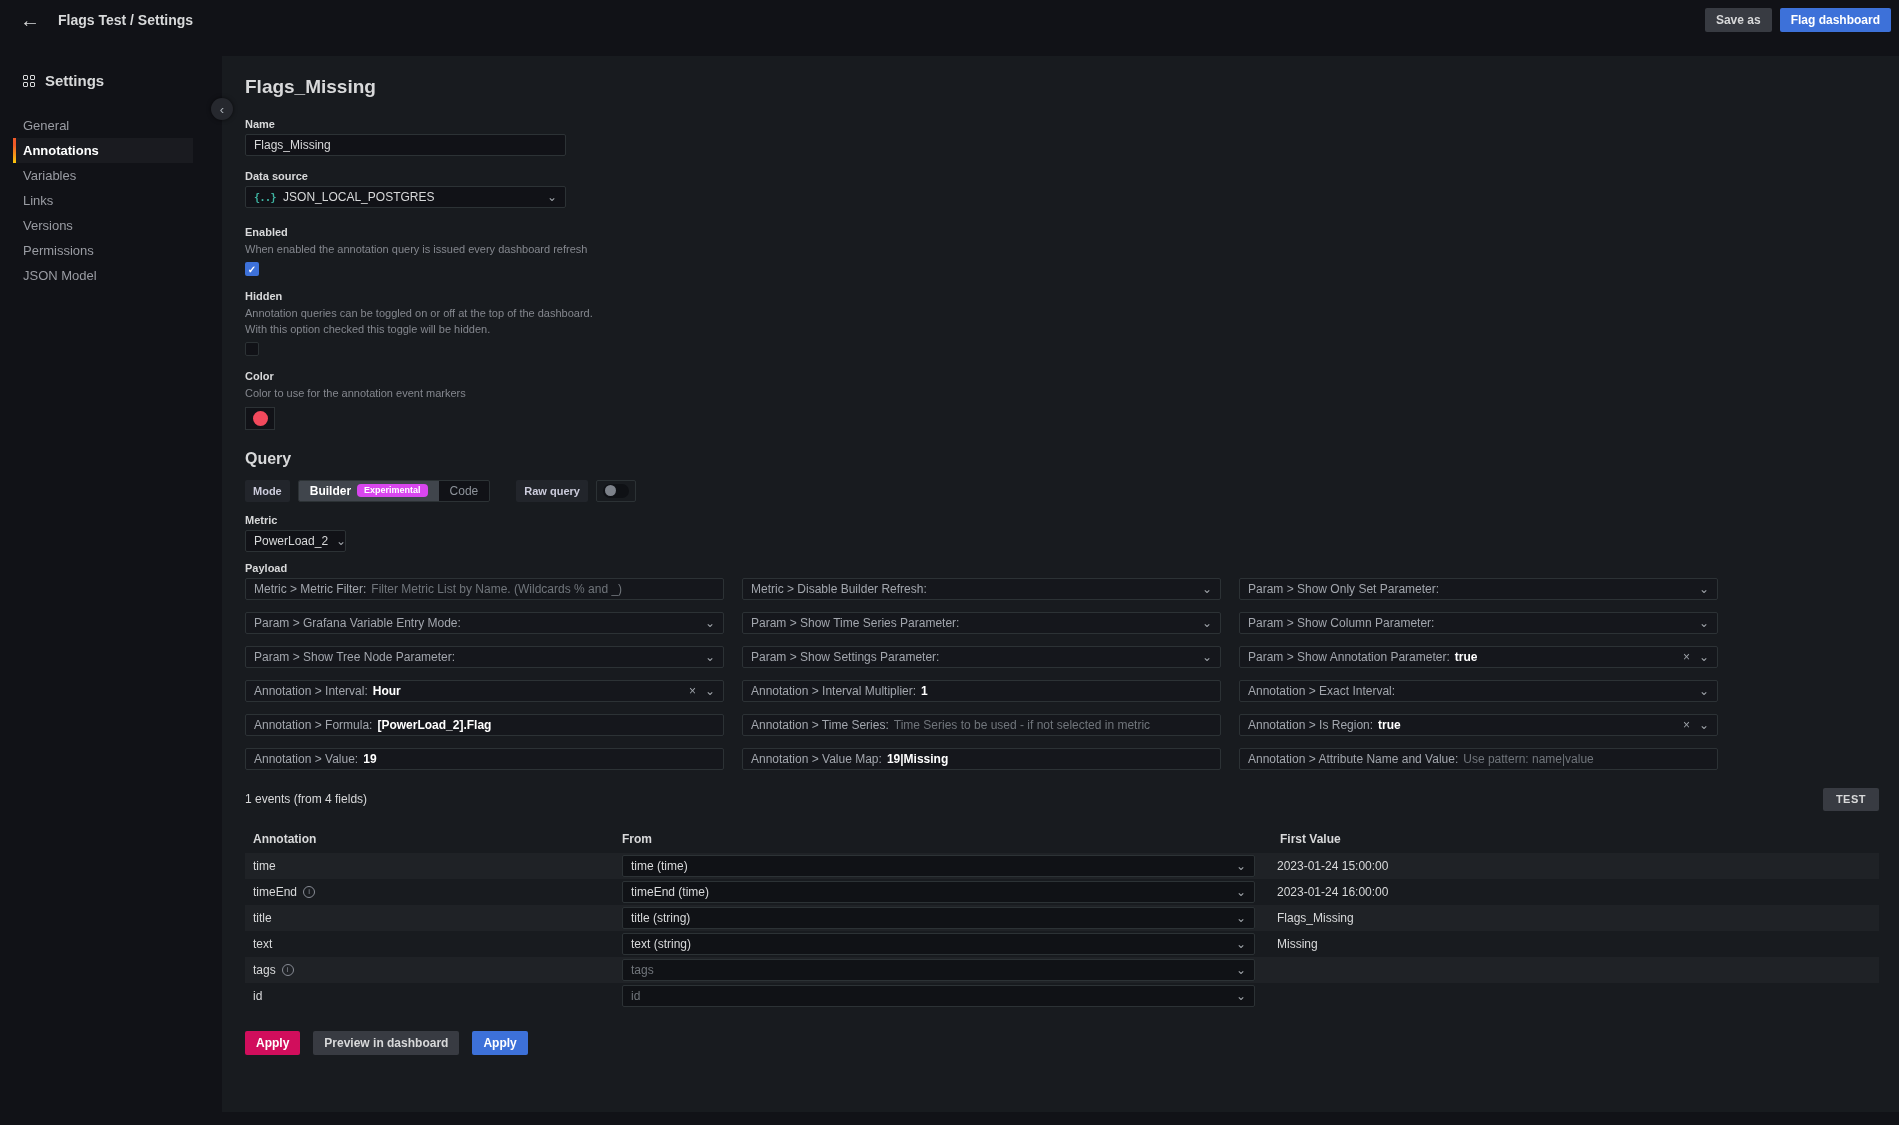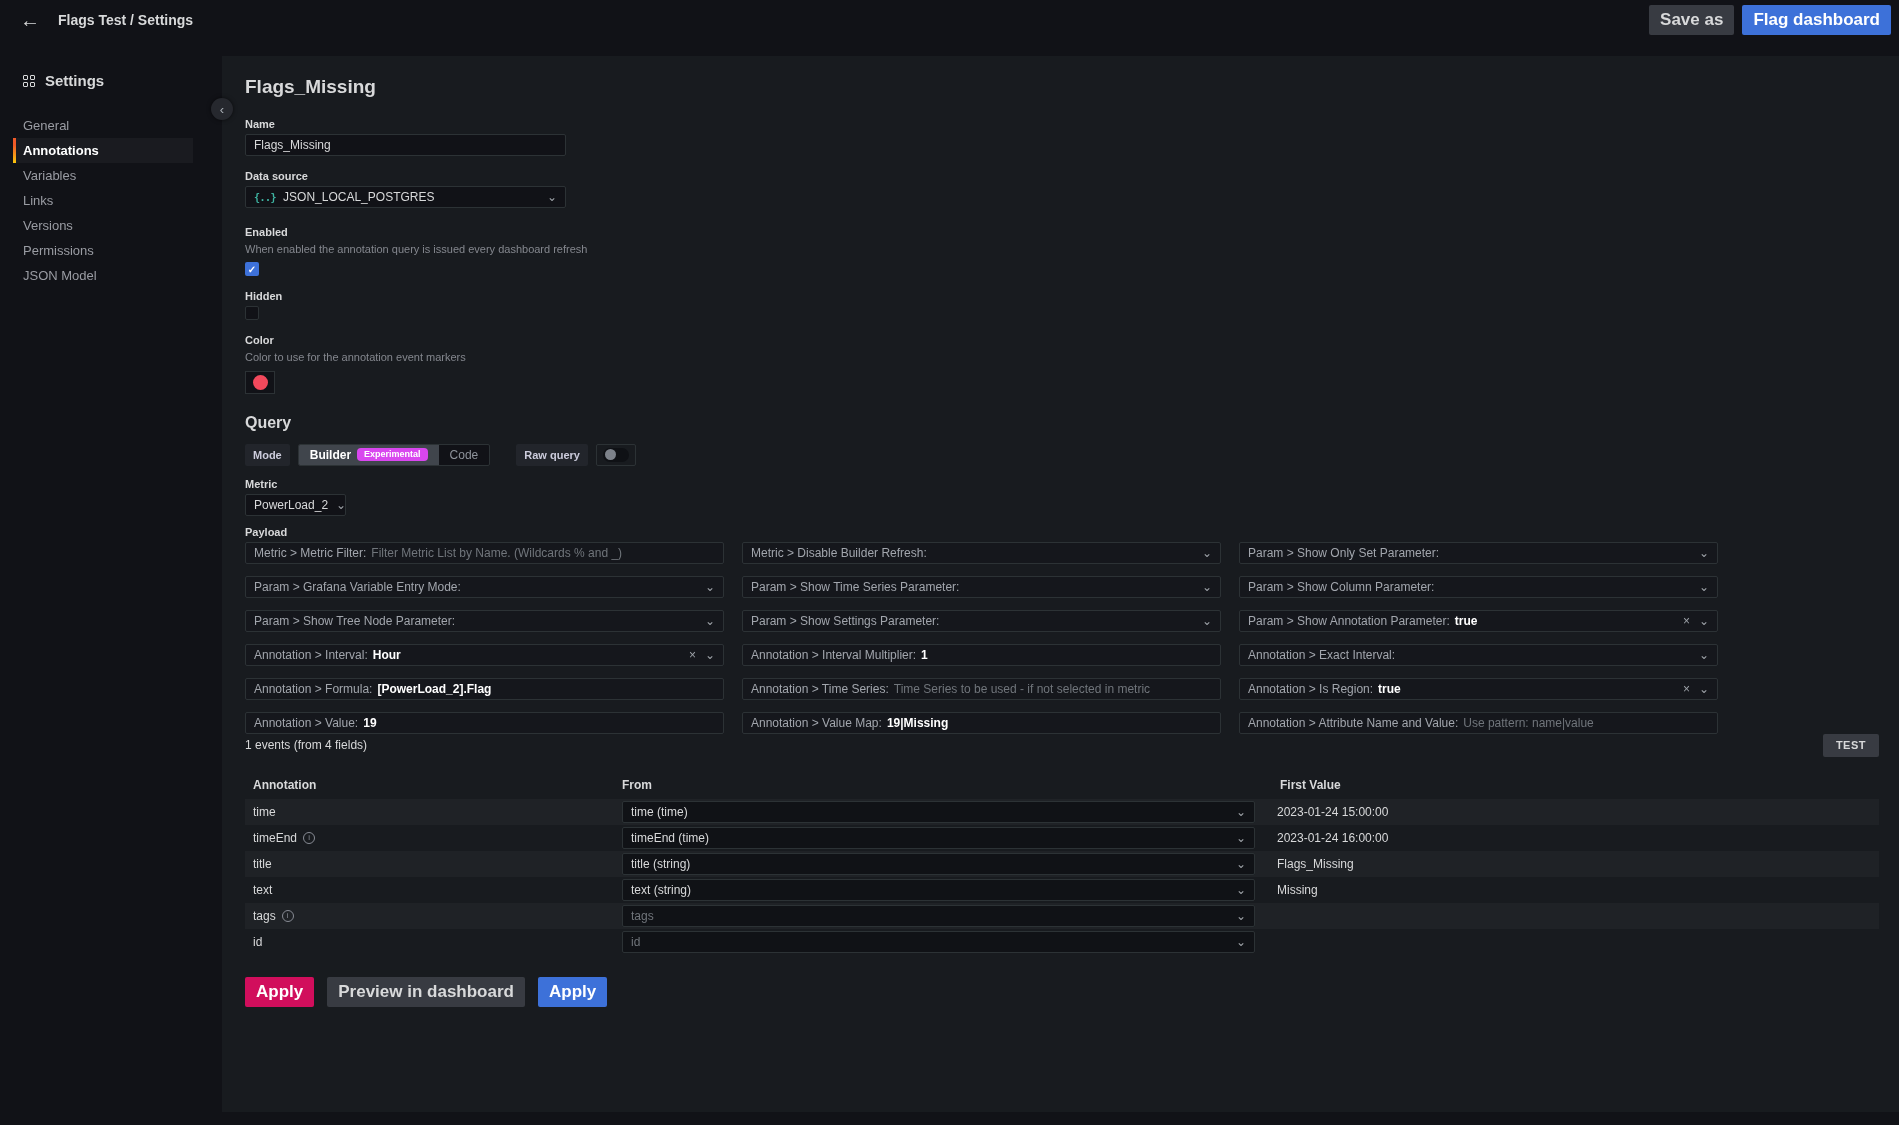--- a/index.html
+++ b/index.html
@@ -6,22 +6,22 @@
   html,body { width:1899px; height:1125px; overflow:hidden; background:#111217;
     font-family:"Liberation Sans", sans-serif; color:#ccccdc; }
 
   
   .topbar { position:absolute; left:0; top:0; width:1899px; height:40px;
     background:#111217; display:flex; align-items:center; padding:0 8px 0 14px; }
   .back-btn { width:32px; height:32px; display:flex; align-items:center; justify-content:center;
     font-size:20px; color:#d8d9da; cursor:pointer; border-radius:50%; }
   .tb-title { margin-left:12px; font-size:14px; font-weight:600; color:#d8d9da; }
   .tb-spacer { flex:1; }
-  .btn { height:30px; display:inline-flex; align-items:center; padding:0 11px;
-    font-size:17px; font-weight:600; border-radius:2px; cursor:pointer; white-space:nowrap; }
+  .btn { height:24px; display:inline-flex; align-items:center; padding:0 11px;
+    font-size:12px; font-weight:600; border-radius:2px; cursor:pointer; white-space:nowrap; }
   .btn-gray { background:#383b42; color:#d8d9da; }
   .btn-blue { background:#3d71d9; color:#ffffff; }
   .tb-btns { display:flex; gap:8px; }
 
   
   .sidebar { position:absolute; left:0; top:40px; width:222px; bottom:0; background:#111217; }
   .sb-header { display:flex; align-items:center; gap:10px; margin:32px 0 24px 23px;
     font-size:15px; font-weight:700; color:#d8d9da; }
   .grid-icon { display:grid; grid-template-columns:5px 5px; grid-template-rows:5px 5px; gap:2px; }
   .grid-icon span { border:1.4px solid #d8d9da; border-radius:1px; }
@@ -89,21 +89,21 @@
     display:flex; align-items:center; padding:0 8px; font-size:12px; cursor:text;
     overflow:hidden; white-space:nowrap; }
   .pf-label { color:#a2a6ad; margin-right:5px; flex-shrink:0; }
   .pf-val { color:#ffffff; font-weight:600; }
   .pf-ph { color:#70757b; }
   .pf-sp { flex:1; }
   .pf-x { color:#9da2a8; font-size:12px; margin-right:9px; cursor:pointer; }
   .pf-chev { color:#9da2a8; font-size:12px; line-height:10px; }
 
   .events-row { display:flex; align-items:center; justify-content:space-between;
-    }
+    margin-top:18px; }
   .events-text { font-size:12px; color:#d8d9da; }
   .btn-test { height:23px; padding:0 13px; font-size:11px; letter-spacing:0.5px; }
 
   .table { margin-top:14px; }
   .trow, .thead { display:grid; grid-template-columns:377px 650px 1fr; align-items:center; }
   .thead { height:28px; font-size:12px; font-weight:700; color:#d8d9da; }
   .thead > div { padding-left:8px; }
   .thead > div:nth-child(2), .trow .cell-from { padding-left:0; }
   .trow { height:26px; font-size:12px; }
   .trow.alt { background:rgba(255,255,255,0.032); }
@@ -173,20 +173,21 @@
   </div>
 
   <div class="fblock" style="margin-top:18px;">
     <div class="flabel">Enabled</div>
     <div class="fdesc">When enabled the annotation query is issued every dashboard refresh</div>
     <div class="checkbox checked">✓</div>
   </div>
 
   <div class="fblock">
     <div class="flabel">Hidden</div>
+    <div class="fdesc">Annotation queries can be toggled on or off at the top of the dashboard. With this option checked this toggle will be hidden.</div>
     <div class="checkbox unchecked"></div>
   </div>
 
   <div class="fblock">
     <div class="flabel">Color</div>
     <div class="fdesc">Color to use for the annotation event markers</div>
     <div class="color-box">
       <div class="color-dot"></div>
     </div>
   </div>

